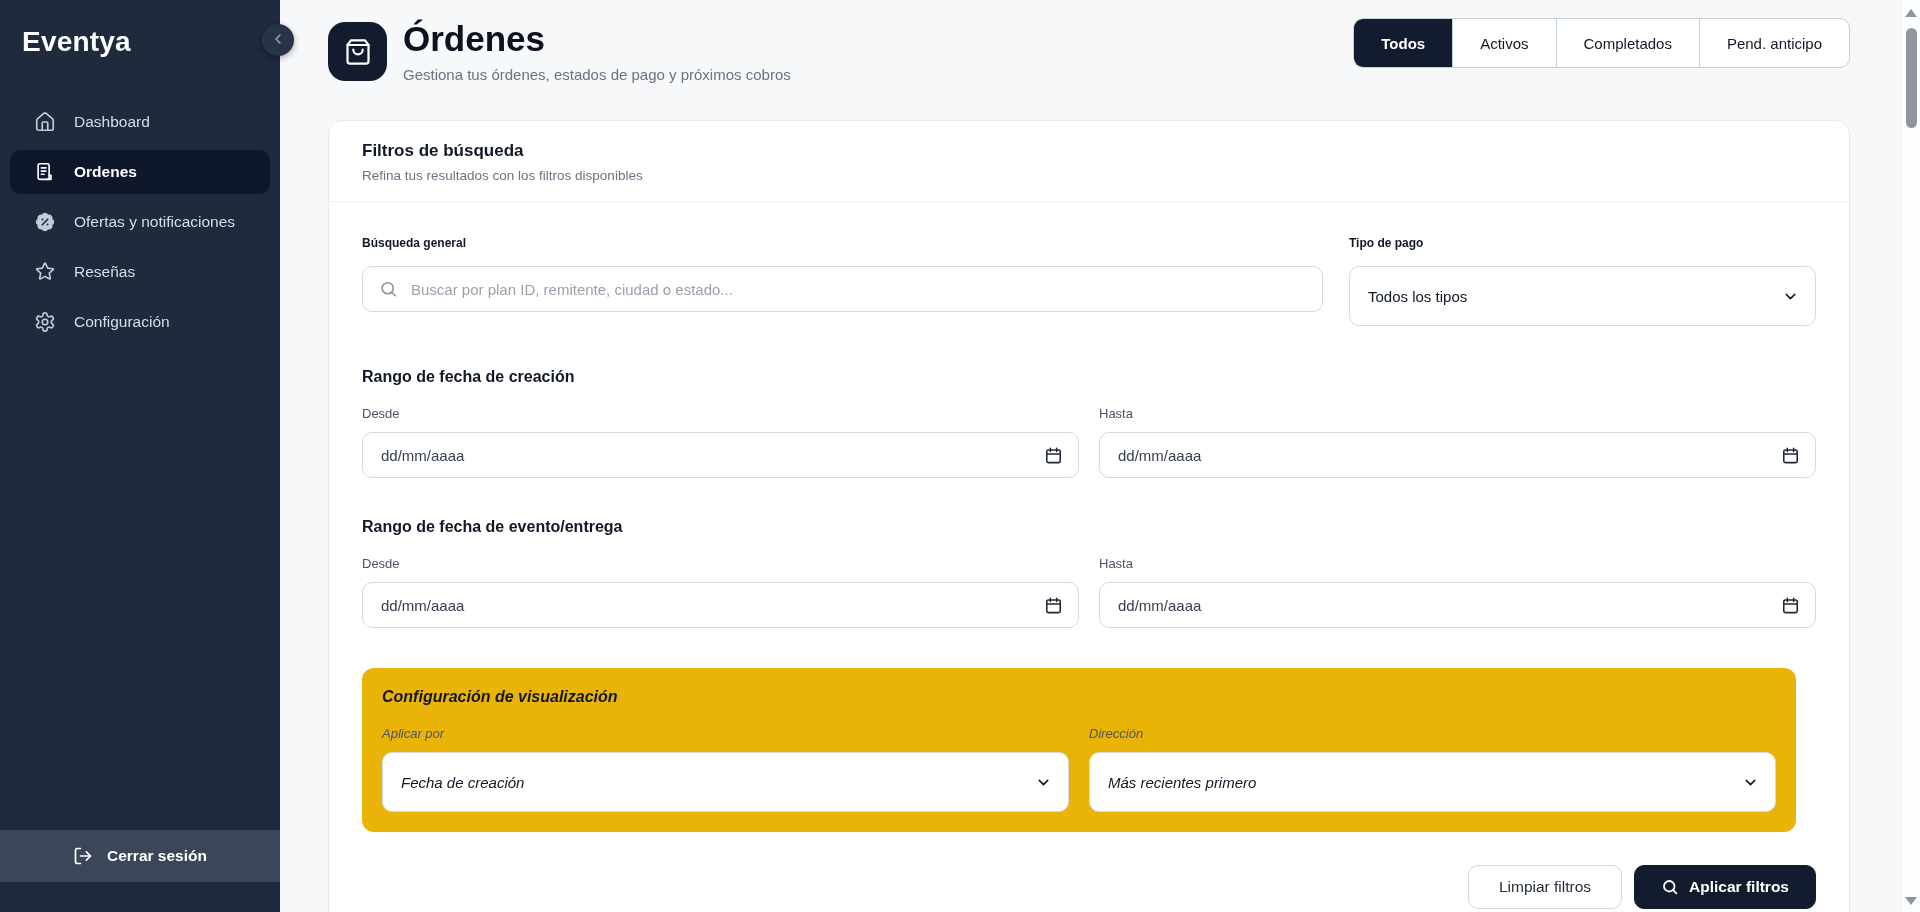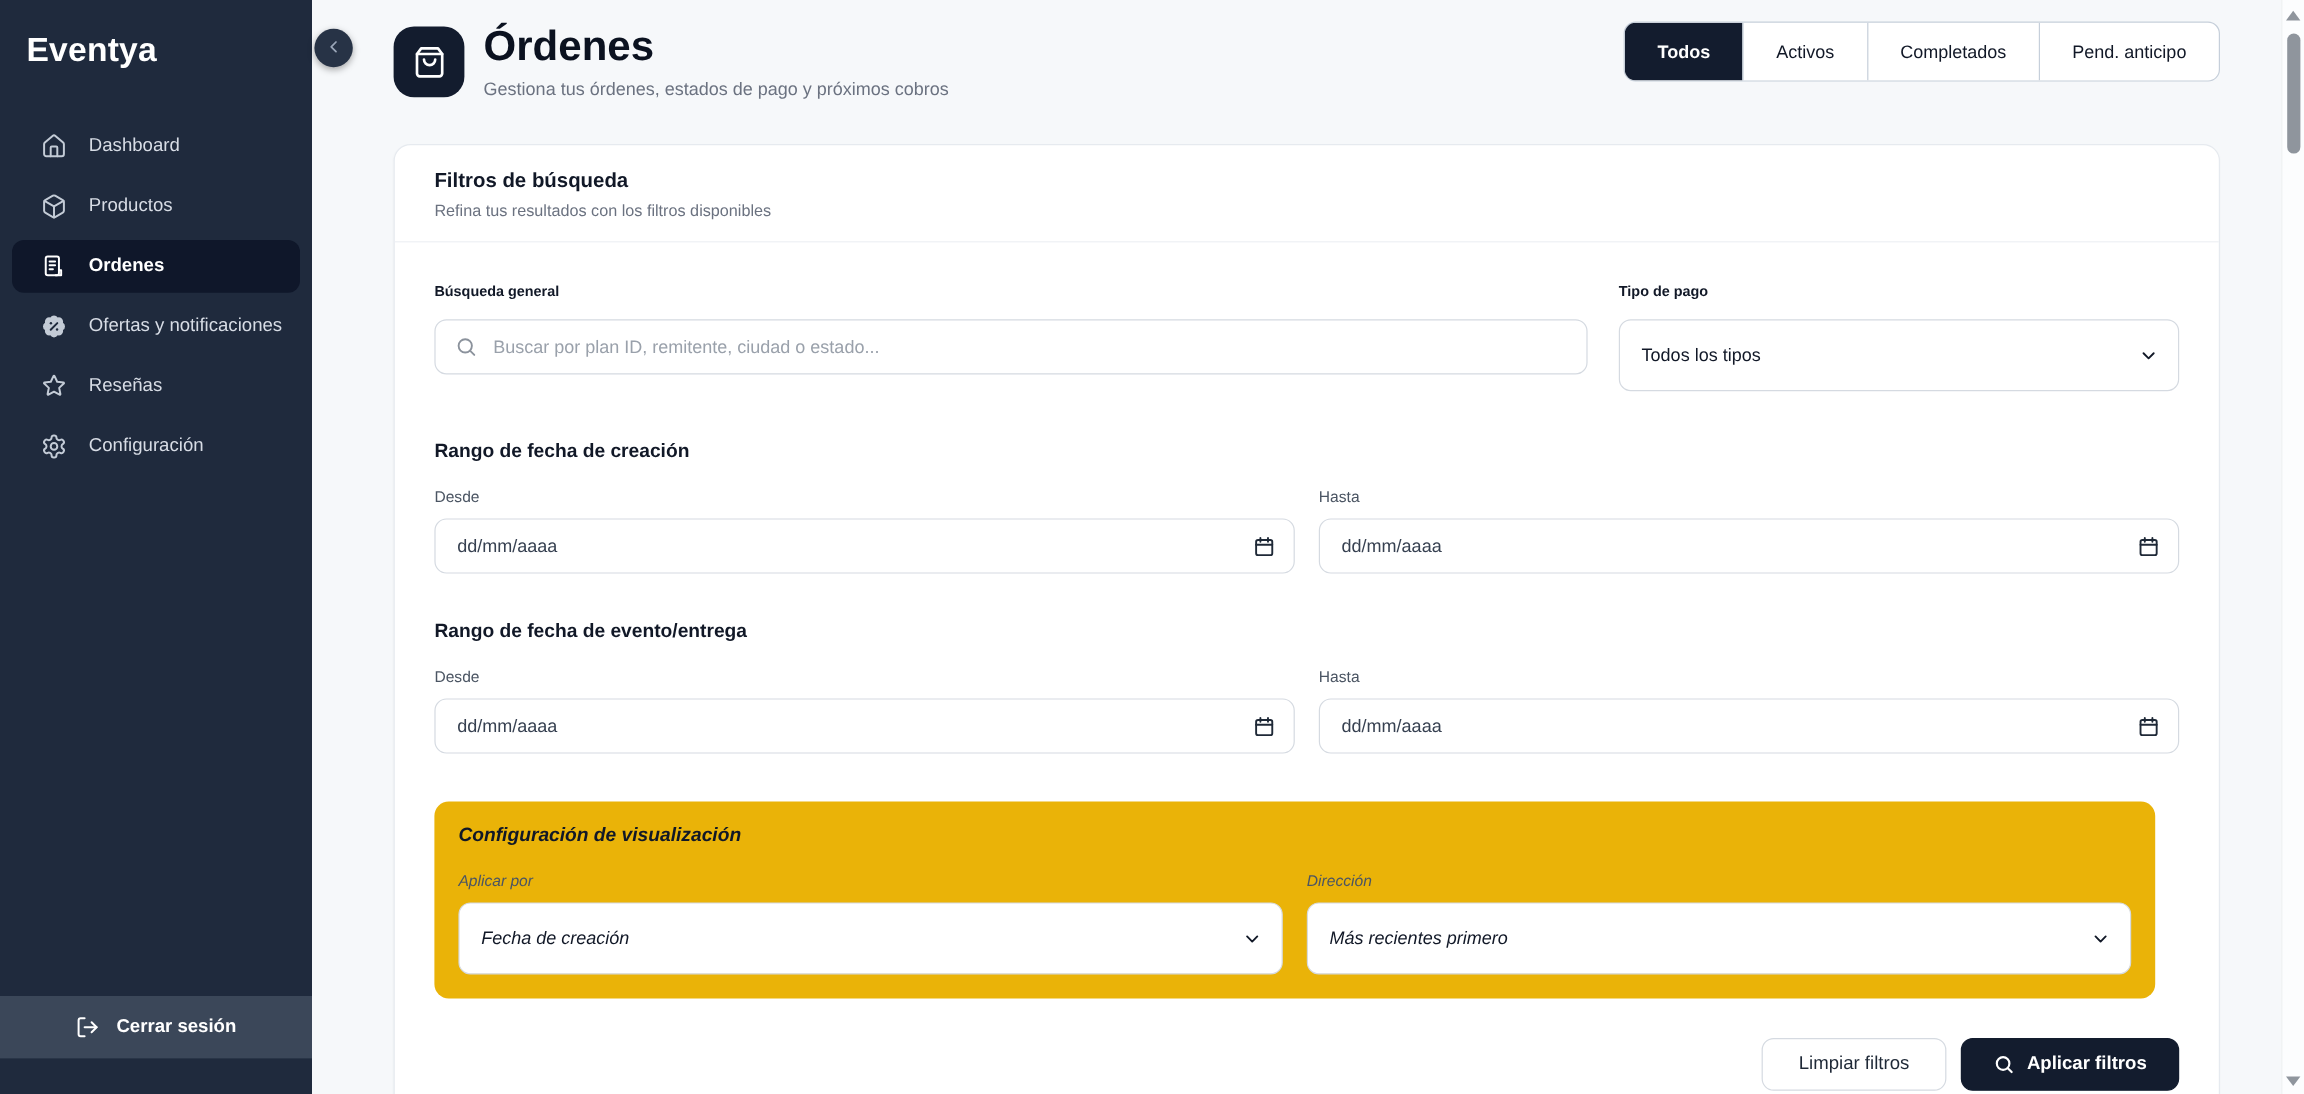--- a/index.html
+++ b/index.html
@@ -6,21 +6,21 @@
   html, body { width: 1920px; height: 912px; overflow: hidden; }
   body {
     font-family: "Liberation Sans", "DejaVu Sans", sans-serif;
     background: #f6f8fa;
     color: #111827;
     position: relative;
   }
 
   
   .sidebar {
-    position: absolute; left: 0; top: 0; bottom: 0; width: 260px;
+    position: absolute; left: 0; top: 0; bottom: 0; width: 280px;
     background: #1f2a3d; color: #d7dce5;
   }
   .logo {
     padding: 26px 0 0 22px; font-size: 28px; font-weight: 800; color: #ffffff;
     letter-spacing: .2px;
   }
   .nav { position: absolute; top: 100px; left: 0; right: 0; padding: 0 10px; }
   .nav-item {
     display: flex; align-items: center; gap: 18px;
     height: 44px; margin-bottom: 6px; padding: 0 24px;
@@ -159,30 +159,20 @@
 
   <nav class="nav">
     <div class="nav-item">
       <span class="nav-icon">
         <svg viewBox="0 0 24 24" fill="none" stroke="currentColor" stroke-width="1.8" stroke-linecap="round" stroke-linejoin="round">
             <path d="M15 21v-8a1 1 0 0 0-1-1h-4a1 1 0 0 0-1 1v8"></path>
             <path d="M3 10a2 2 0 0 1 .7-1.5l7-6a2 2 0 0 1 2.6 0l7 6A2 2 0 0 1 21 10v9a2 2 0 0 1-2 2H5a2 2 0 0 1-2-2z"></path>
           </svg>
       </span>
       <span class="nav-label">Dashboard</span>
-    </div>
-    <div class="nav-item">
-      <span class="nav-icon">
-        <svg viewBox="0 0 24 24" fill="none" stroke="currentColor" stroke-width="1.8" stroke-linecap="round" stroke-linejoin="round">
-            <path d="M21 8a2 2 0 0 0-1-1.73l-7-4a2 2 0 0 0-2 0l-7 4A2 2 0 0 0 3 8v8a2 2 0 0 0 1 1.73l7 4a2 2 0 0 0 2 0l7-4A2 2 0 0 0 21 16Z"></path>
-            <path d="m3.3 7 8.7 5 8.7-5"></path>
-            <path d="M12 22V12"></path>
-          </svg>
-      </span>
-      <span class="nav-label">Productos</span>
     </div>
     <div class="nav-item active">
       <span class="nav-icon">
         <svg viewBox="0 0 24 24" fill="none" stroke="currentColor" stroke-width="1.8" stroke-linecap="round" stroke-linejoin="round">
             <rect x="4.5" y="3" width="12" height="17" rx="1.8"></rect>
             <path d="M8 7.5h5M8 11h5M8 14.5h3"></path>
             <path d="M16.5 15.5h2v4.5h-5"></path>
           </svg>
       </span>
       <span class="nav-label">Ordenes</span>

